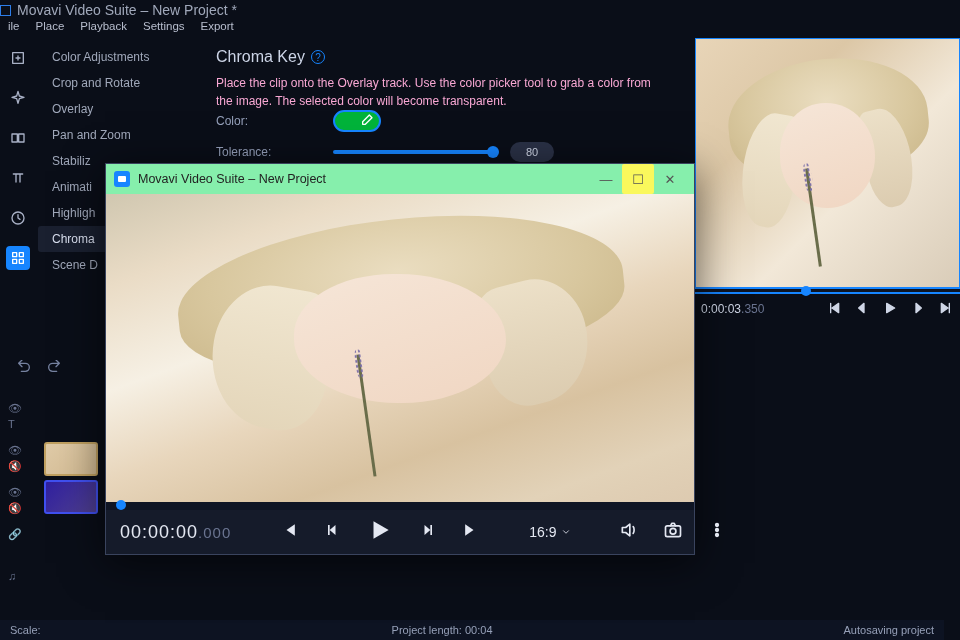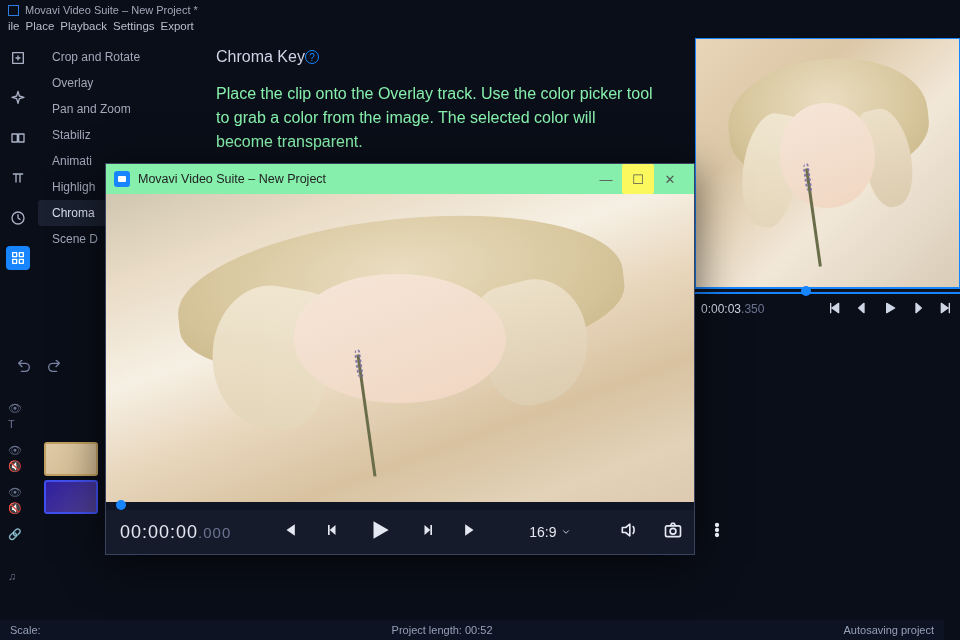--- a/index.html
+++ b/index.html
@@ -1,38 +1,38 @@
 <!DOCTYPE html>
 <html><head>
 <meta charset="utf-8">
 <style>
 * { box-sizing: border-box; margin: 0; padding: 0; font-family: 'Segoe UI', Arial, sans-serif; }
 body { width: 960px; height: 640px; overflow: hidden; background: #0a0e18; color: #c8ccd8; position: relative; }
 
-.title-bar { height: 20px; display: flex; align-items: center; padding: 0 8px; font-size: 11px; color: #a0a8ba; }
+.title-bar { height: 20px; display: flex; align-items: center; padding: 0 0; font-size: 14px; color: #a0a8ba; }
 .title-bar .ico { width: 11px; height: 11px; border: 1.5px solid #2d7de8; margin-right: 6px; }
 
-.menu-bar { height: 18px; display: flex; gap: 6px; padding: 0 8px; font-size: 11.5px; color: #b8bece; }
+.menu-bar { height: 18px; display: flex; gap: 16px; padding: 0 8px; font-size: 11.5px; color: #b8bece; }
 
 .main-area { display: flex; height: 310px; }
 
 .tool-strip { width: 36px; display: flex; flex-direction: column; align-items: center; gap: 16px; padding-top: 8px; }
 .tool-strip .ti { width: 24px; height: 24px; display:flex; align-items:center; justify-content:center; color:#a9b1c6; cursor:pointer;}
 .tool-strip .ti.active { background:#1685ff; border-radius:4px; color:#fff;}
 
 .sidebar { width: 160px; padding: 6px 2px; font-size: 12px; }
 .sidebar .hdr { display:flex; align-items:center; gap:6px; color:#9aa3b8; padding:3px 4px; font-size:11.5px;}
 .sidebar .hdr::before { content:"▾"; font-size:9px;}
 .sidebar .item { padding: 6px 14px; color:#a0a8ba; cursor:pointer; border-radius:3px;}
 .sidebar .item.active { background:#1a2030; color:#d8deee;}
 
 .panel { flex:1; padding: 10px 20px; color:#ccd4e6; }
-.panel h2 { font-size:16px; font-weight:500; display:flex; align-items:center; margin-bottom:16px;}
+.panel h2 { font-size:16px; font-weight:500; display:flex; align-items:center; gap:6px; margin-bottom:8px;}
 .panel h2 .q { width:14px; height:14px; border:1.5px solid #1685ff; border-radius:50%; font-size:10px; color:#1685ff; display:flex; align-items:center; justify-content:center;}
-.panel p { font-size:16px; color:#86efac; line-height:1.5; margin-bottom:14px; max-width:440px;}
+.panel p { font-size:12px; color:#f9a8d4; line-height:1.5; max-width:440px;}
 .panel .row { display:flex; align-items:center; gap:17px; font-size:12px; margin-bottom:10px;}
 .panel .row .lbl { width:100px; color:#95a0ba;}
 .panel .swatch { width:48px; height:22px; background:#00b33a; border-radius:12px; display:flex; align-items:center; justify-content:flex-end; padding-right:5px; border:2px solid #1685ff;}
 .panel .swatch svg { stroke:#fff; }
 .panel .slider { width:160px; height:4px; background:#1685ff; border-radius:2px; position:relative;}
 .panel .slider .thumb { position:absolute; right:-6px; top:-4px; width:12px; height:12px; border-radius:50%; background:#1685ff;}
 .panel .numbox { width:44px; height:20px; background:#2a3146; border-radius:10px; font-size:11px; display:flex; align-items:center; justify-content:center; color:#cfd6e6;}
 
 .preview { width: 265px; position: relative; margin-left:4px;}
 .preview .img { height:250px; background: linear-gradient(135deg,#e8d5b8 0%, #dcc7a6 30%, #f2e8d8 60%, #d9ccb8 100%); border:1px solid #1685ff; position:relative; overflow:hidden;}
@@ -134,20 +134,21 @@
         <svg class="icon" viewBox="0 0 24 24">
           <rect x="4" y="4" width="6" height="6"></rect>
           <rect x="14" y="4" width="6" height="6"></rect>
           <rect x="4" y="14" width="6" height="6"></rect>
           <rect x="14" y="14" width="6" height="6"></rect>
         </svg>
       </div>
   </div>
 
   <div class="sidebar">
+    <div class="item">Color Adjustments</div>
     <div class="item">Crop and Rotate</div>
     <div class="item">Overlay</div>
     <div class="item">Pan and Zoom</div>
     <div class="item">Stabiliz</div>
     <div class="item">Animati</div>
     <div class="item">Highligh</div>
     <div class="item active">Chroma</div>
     <div class="item">Scene D</div>
   </div>
 
@@ -252,21 +253,21 @@
       <div class="thumb"></div>
       <div class="thumb nb"></div>
     </div>
   </div>
 </div>
 
 <div class="status-bar">
   <span>Scale:</span>
   <span class="sp"></span>
   <span>Project length:</span>&nbsp;
-  <span>00:52</span>
+  <span>00:04</span>
   <span class="sp"></span>
   <span>Autosaving project</span>
 </div>
 
 <div class="popup">
   <div class="ptitle">
     <div class="pico"></div>
     <span>Movavi Video Suite – New Project</span>
     <span class="sp"></span>
     <div class="wbtn">—</div>

